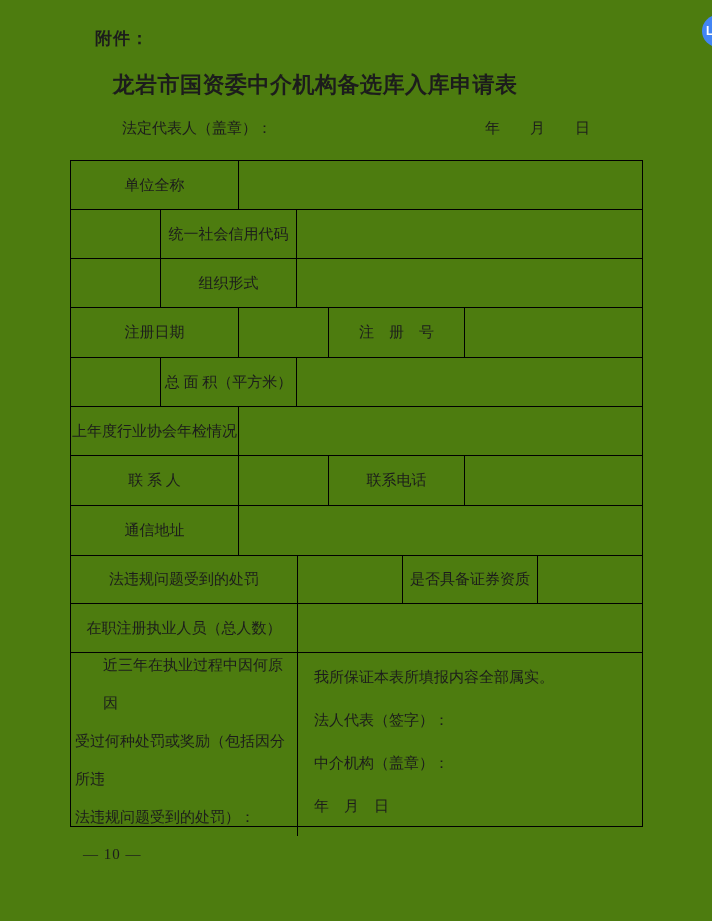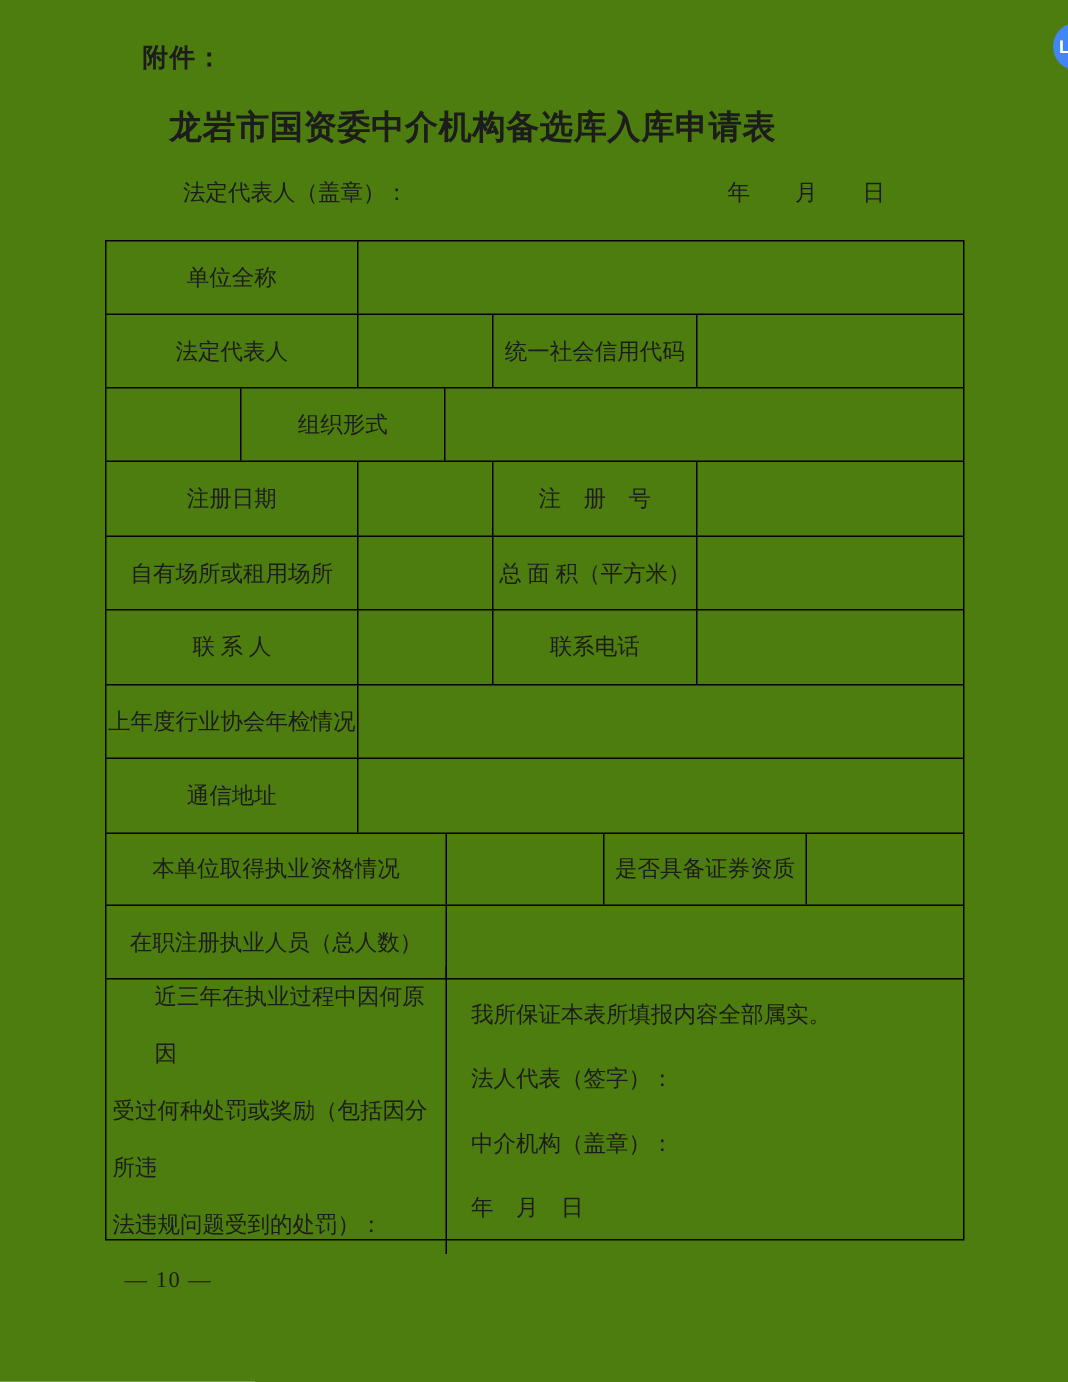--- a/index.html
+++ b/index.html
@@ -79,65 +79,63 @@
   </div>
 
   <div class="ftable">
 
     <div class="row h49">
       <div class="cell w-a1">单位全称</div>
       <div class="cell w-a2 endc"></div>
     </div>
 
     <div class="row h49">
-      <div class="cell w-a1">法定代表人</div>
       <div class="cell w-b2"></div>
       <div class="cell w-b3">统一社会信用代码</div>
       <div class="cell w-b4 endc"></div>
     </div>
 
     <div class="row h49">
       <div class="cell w-b2"></div>
       <div class="cell w-b3">组织形式</div>
       <div class="cell w-b4 endc"></div>
     </div>
 
     <div class="row h50">
       <div class="cell w-a1">注册日期</div>
       <div class="cell w-b2"></div>
       <div class="cell w-b3">注　册　号</div>
       <div class="cell w-b4 endc"></div>
     </div>
 
     <div class="row h49">
-      <div class="cell w-a1">自有场所或租用场所</div>
       <div class="cell w-b2"></div>
       <div class="cell w-b3">总 面 积（平方米）</div>
       <div class="cell w-b4 endc"></div>
+    </div>
+
+    <div class="row h49">
+      <div class="cell w-a1">上年度行业协会年检情况</div>
+      <div class="cell w-a2 endc"></div>
     </div>
 
     <div class="row h50">
       <div class="cell w-a1">联 系 人</div>
       <div class="cell w-b2"></div>
       <div class="cell w-b3">联系电话</div>
       <div class="cell w-b4 endc"></div>
     </div>
 
-    <div class="row h49">
-      <div class="cell w-a1">上年度行业协会年检情况</div>
-      <div class="cell w-a2 endc"></div>
-    </div>
-
     <div class="row h50">
       <div class="cell w-a1">通信地址</div>
       <div class="cell w-a2 endc"></div>
     </div>
 
     <div class="row h48">
-      <div class="cell w-c1">本单位取得执业资格情况</div>
+      <div class="cell w-c1">法违规问题受到的处罚</div>
       <div class="cell w-c2"></div>
       <div class="cell w-c3">是否具备证券资质</div>
       <div class="cell w-c4 endc"></div>
     </div>
 
     <div class="row h49">
       <div class="cell w-c1">在职注册执业人员（总人数）</div>
       <div class="cell w-d2 endc"></div>
     </div>
 

